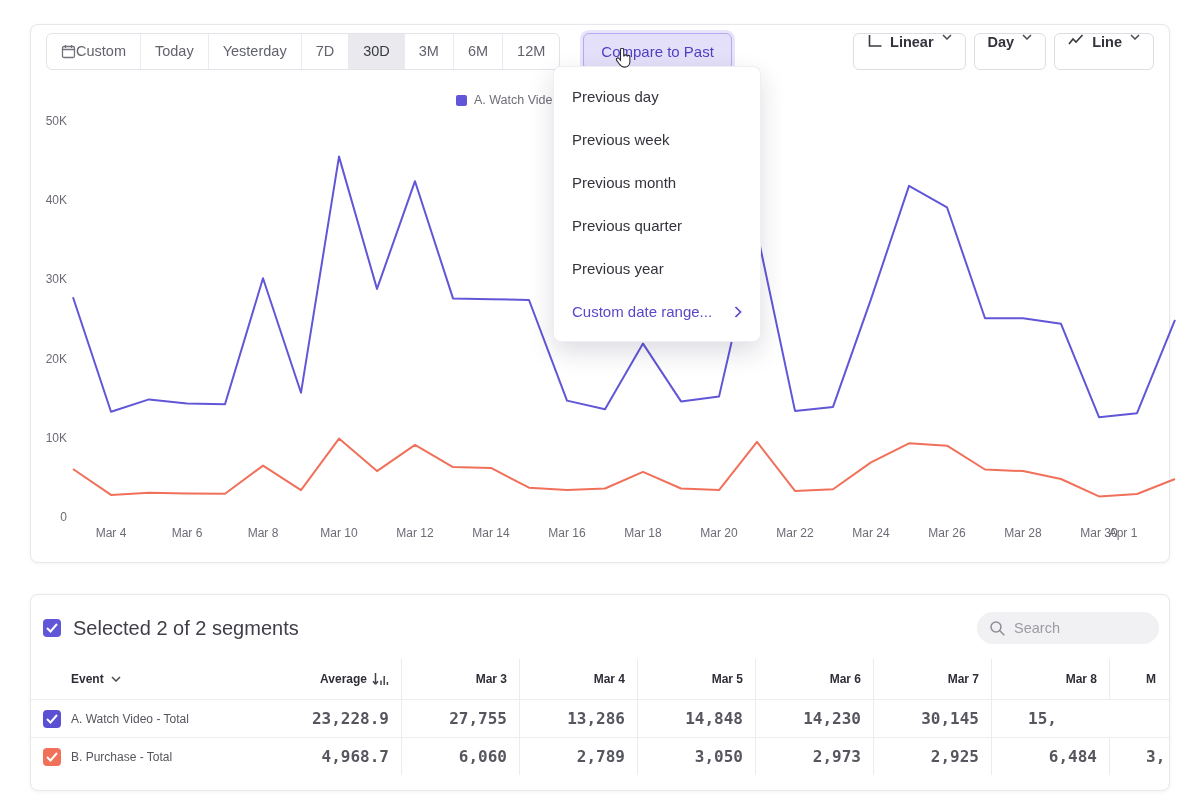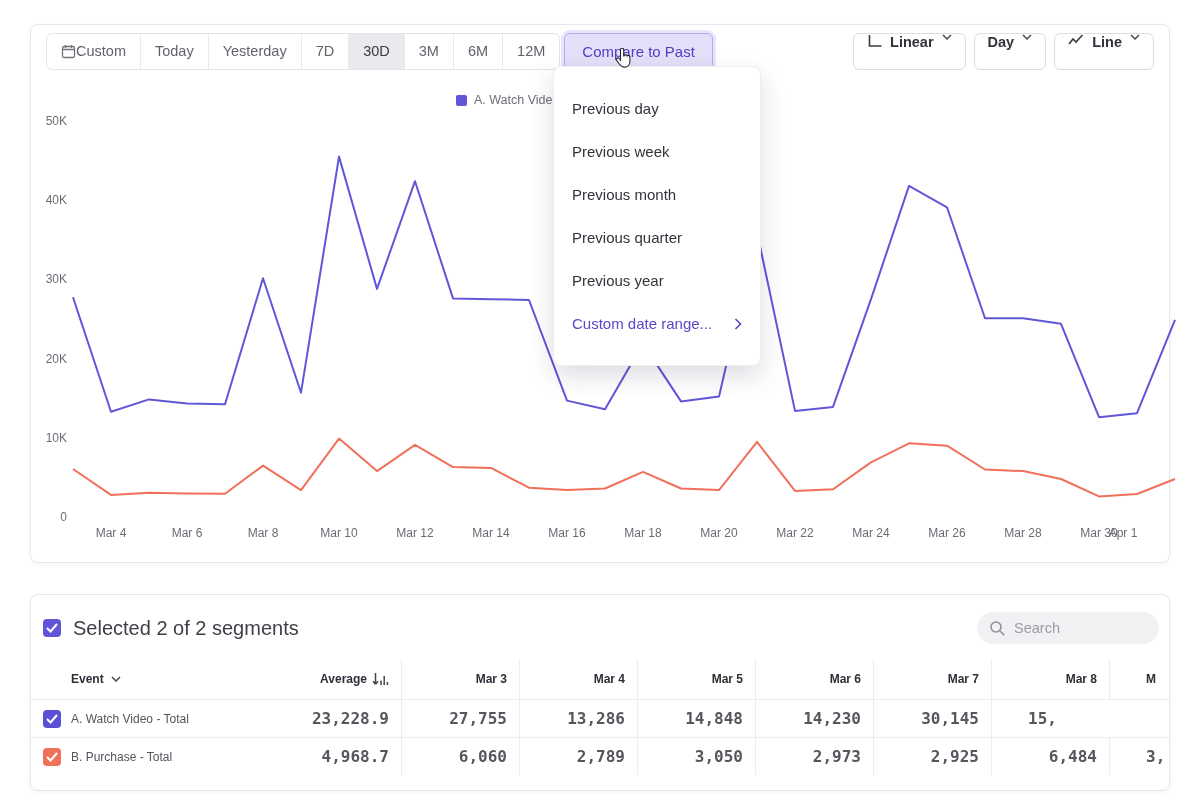--- a/index.html
+++ b/index.html
@@ -16,21 +16,21 @@
   .toolbar { position:absolute; left:15px; right:15px; top:7px; height:38px;
              display:flex; align-items:center; }
   .range-group { display:flex; align-items:stretch; height:37px;
                  border:1px solid #e3e3e9; border-radius:6px; overflow:hidden; background:#fff; }
   .range-btn { display:flex; align-items:center; padding:0 14px; font-size:14.5px;
                color:#62626c; border-right:1px solid #ebebef; cursor:pointer; white-space:nowrap; }
   .range-btn:last-child { border-right:none; }
   .range-btn.selected { background:#e9e9ee; color:#3a3a44; }
   .ric { display:flex; align-items:center; }
 
-  .compare-btn { margin-left:4px; height:37px; padding:0 17px; border-radius:6px;
+  .compare-btn { margin-left:23px; height:37px; padding:0 17px; border-radius:6px;
                  background:#e5e0f9; border:1px solid #b4aaf0; color:#4f3fc4; font-size:15px;
                  font-family:inherit; cursor:pointer;
                  box-shadow:0 0 0 3px rgba(137,120,234,.20); white-space:nowrap; }
 
   .right-controls { margin-left:auto; display:flex; gap:8px; }
   .ctrl-btn { display:flex; align-items:flex-start; gap:8px; height:37px; padding:0 13px;
               border:1px solid #dddde4; border-radius:6px; background:#fff; font-size:14.5px;
               font-weight:600; color:#33333d; font-family:inherit; cursor:pointer; white-space:nowrap; }
   .ctrl-btn .ic { display:flex; align-items:center; }
 
@@ -40,21 +40,21 @@
   .legend-label { font-size:12.5px; color:#6e6e78; white-space:nowrap; }
 
   #chart-svg { position:absolute; left:0; top:70px; z-index:1; overflow:visible; }
 
   #y-ticks span { position:absolute; left:8px; width:28px; text-align:right;
                   font-size:12px; color:#6b6b75; }
   #x-ticks span { position:absolute; top:501px; transform:translateX(-50%);
                   font-size:12px; color:#6b6b75; white-space:nowrap; }
 
   
-  .menu { position:absolute; left:553px; top:66px; width:208px; padding:20px 0; background:#fff;
+  .menu { position:absolute; left:553px; top:66px; width:208px; padding:8px 0; background:#fff;
           border:1px solid #efeff3; border-radius:8px; z-index:40;
           box-shadow:0 10px 26px rgba(30,30,60,.15); }
   .menu-item { height:43px; display:flex; align-items:center; padding:0 18px;
                font-size:15px; color:#33333c; cursor:pointer; }
   .menu-item.custom { color:#5948c8; justify-content:space-between; }
 
   .cursor { position:absolute; left:615px; top:48px; z-index:60; pointer-events:none; }
 
   
   .seg-row { position:absolute; left:12px; right:10px; top:16px; height:34px;

